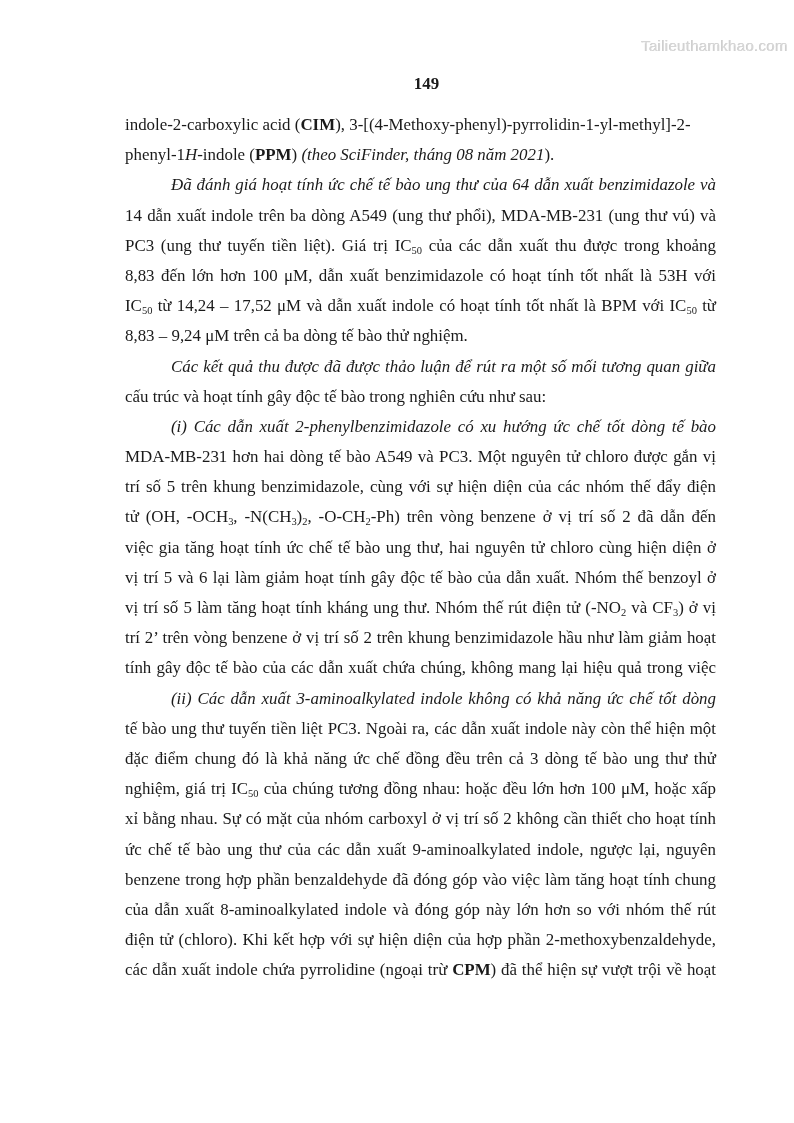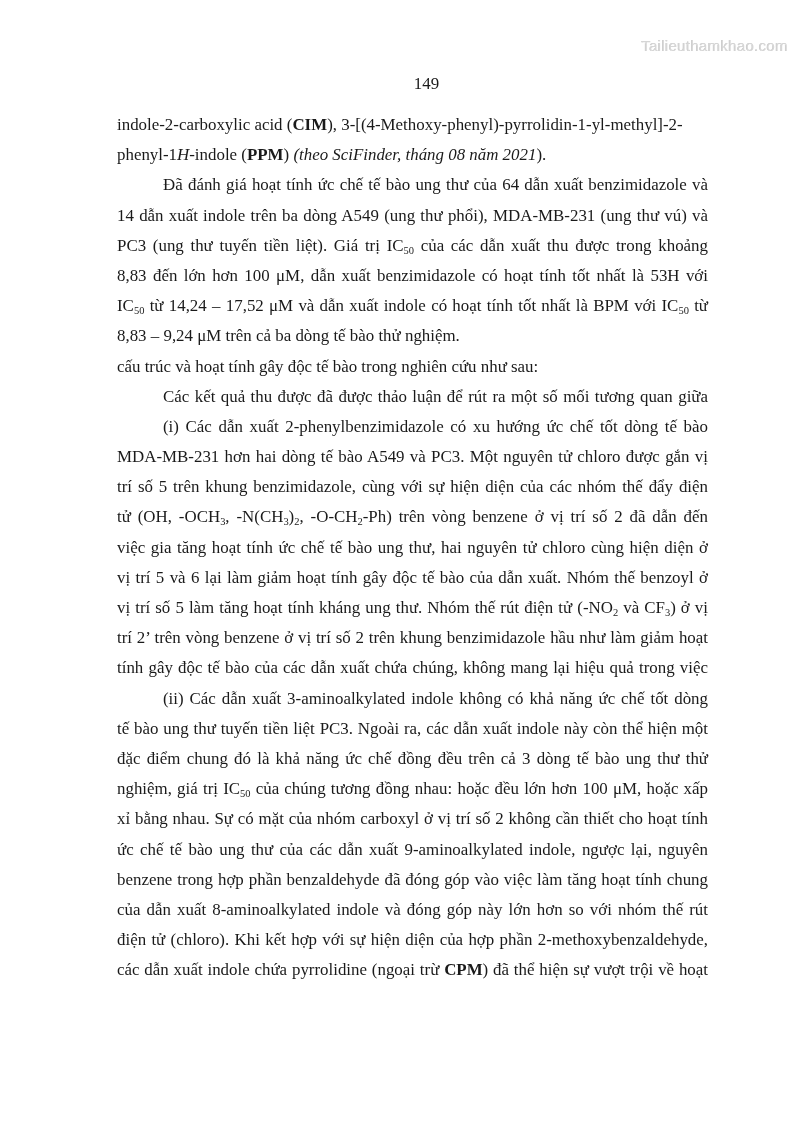--- a/index.html
+++ b/index.html
@@ -24,39 +24,40 @@
     letter-spacing: 0.3px;
   }
   .page-number {
     position: absolute;
     left: 131px;
     top: 46px;
     width: 591px;
     text-align: center;
     font-size: 16.9px;
     color: #1a1a1a;
+    font-weight: bold;
   }
   .text-body {
     position: absolute;
-    left: 117px;
+    left: 125px;
     top: 82px;
     width: 591px;
     font-size: 16.9px;
   }
   .line {
     height: 30.19px;
     line-height: 30.19px;
     text-align: left;
     white-space: normal;
   }
   .line.just {
     text-align: justify;
     text-align-last: justify;
   }
-  .line.ind { text-indent: 46px; }
+  .line.ind { text-indent: 46px; font-style: italic; }
   .line b { font-weight: 700; }
   .line i { font-style: italic; }
   .sub {
     font-size: 0.62em;
     line-height: 0;
     position: relative;
     top: 0.27em;
   }
 </style>
 </head>
@@ -67,22 +68,22 @@
   <div class="page-number">149</div>
   <div class="text-body">
       <div class="line"><span>indole-2-carboxylic acid (</span><b>CIM</b><span>), 3-[(4-Methoxy-phenyl)-pyrrolidin-1-yl-methyl]-2-</span></div>
       <div class="line"><span>phenyl-1</span><i>H</i><span>-indole (</span><b>PPM</b><span>) </span><i>(theo SciFinder, tháng 08 năm 2021</i><span>).</span></div>
       <div class="line ind just"><span>Đã đánh giá hoạt tính ức chế tế bào ung thư của 64 dẫn xuất benzimidazole và</span></div>
       <div class="line just"><span>14 dẫn xuất indole trên ba dòng A549 (ung thư phổi), MDA-MB-231 (ung thư vú) và</span></div>
       <div class="line just"><span>PC3 (ung thư tuyến tiền liệt). Giá trị IC</span><span class="sub">50</span><span> của các dẫn xuất thu được trong khoảng</span></div>
       <div class="line just"><span>8,83 đến lớn hơn 100 μM, dẫn xuất benzimidazole có hoạt tính tốt nhất là 53H với</span></div>
       <div class="line just"><span>IC</span><span class="sub">50</span><span> từ 14,24 – 17,52 μM và dẫn xuất indole có hoạt tính tốt nhất là BPM với IC</span><span class="sub">50</span><span> từ</span></div>
       <div class="line"><span>8,83 – 9,24 μM trên cả ba dòng tế bào thử nghiệm.</span></div>
+      <div class="line ind just"><span>Các kết quả thu được đã được thảo luận để rút ra một số mối tương quan giữa</span></div>
       <div class="line"><span>cấu trúc và hoạt tính gây độc tế bào trong nghiên cứu như sau:</span></div>
-      <div class="line ind just"><span>Các kết quả thu được đã được thảo luận để rút ra một số mối tương quan giữa</span></div>
       <div class="line ind just"><span>(i) Các dẫn xuất 2-phenylbenzimidazole có xu hướng ức chế tốt dòng tế bào</span></div>
       <div class="line just"><span>MDA-MB-231 hơn hai dòng tế bào A549 và PC3. Một nguyên tử chloro được gắn vị</span></div>
       <div class="line just"><span>trí số 5 trên khung benzimidazole, cùng với sự hiện diện của các nhóm thế đẩy điện</span></div>
       <div class="line just"><span>tử (OH, -OCH</span><span class="sub">3</span><span>, -N(CH</span><span class="sub">3</span><span>)</span><span class="sub">2</span><span>, -O-CH</span><span class="sub">2</span><span>-Ph) trên vòng benzene ở vị trí số 2 đã dẫn đến</span></div>
       <div class="line just"><span>việc gia tăng hoạt tính ức chế tế bào ung thư, hai nguyên tử chloro cùng hiện diện ở</span></div>
       <div class="line just"><span>vị trí 5 và 6 lại làm giảm hoạt tính gây độc tế bào của dẫn xuất. Nhóm thế benzoyl ở</span></div>
       <div class="line just"><span>vị trí số 5 làm tăng hoạt tính kháng ung thư. Nhóm thế rút điện tử (-NO</span><span class="sub">2</span><span> và CF</span><span class="sub">3</span><span>) ở vị</span></div>
       <div class="line just"><span>trí 2’ trên vòng benzene ở vị trí số 2 trên khung benzimidazole hầu như làm giảm hoạt</span></div>
       <div class="line just"><span>tính gây độc tế bào của các dẫn xuất chứa chúng, không mang lại hiệu quả trong việc</span></div>
       <div class="line ind just"><span>(ii) Các dẫn xuất 3-aminoalkylated indole không có khả năng ức chế tốt dòng</span></div>

